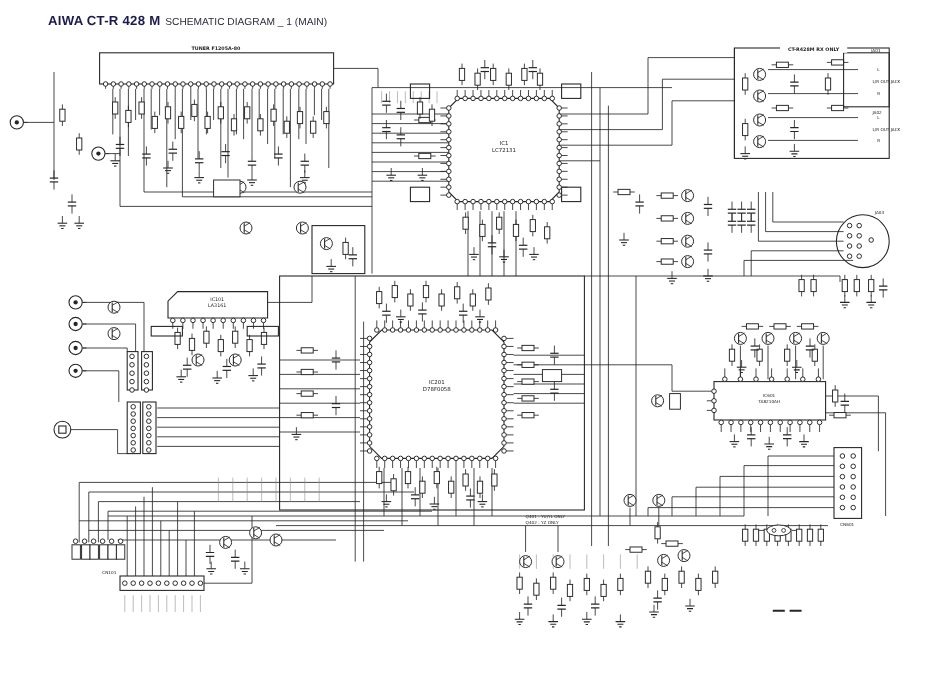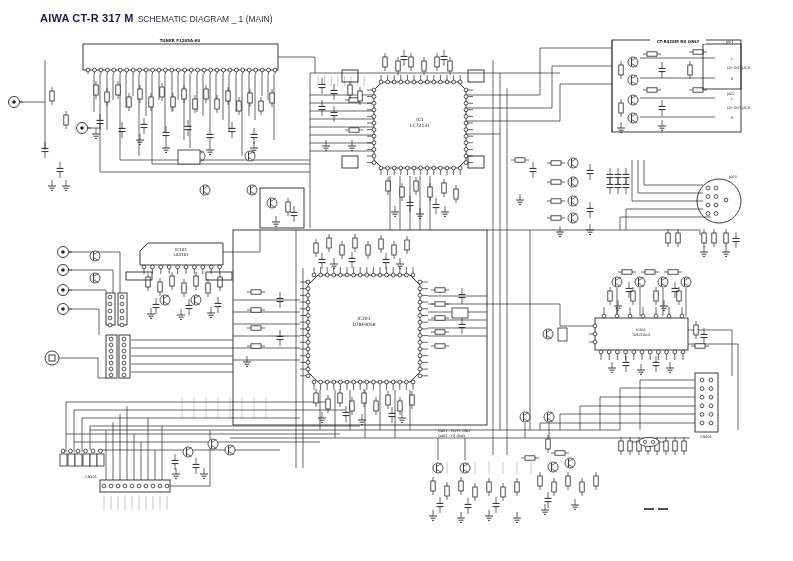--- a/index.html
+++ b/index.html
@@ -11,21 +11,21 @@
   svg{position:absolute;left:0;top:0;}
   svg text{font-family:"DejaVu Sans",sans-serif;fill:#1a1a1a;}
   .t35{font-size:3.5px;} .t4{font-size:4px;} .t45{font-size:4.5px;}
   .bold{font-weight:bold;}
 </style>
 </head>
 <body>
 
 <div id="canvas">
   <div id="titlebar">
-    <span class="model">AIWA CT-R 317 M</span><span class="rest">SCHEMATIC DIAGRAM _ 1 (MAIN)</span>
+    <span class="model">AIWA CT-R 428 M</span><span class="rest">SCHEMATIC DIAGRAM _ 1 (MAIN)</span>
   </div>
 
   <svg id="schem" width="793" height="561" viewBox="0 0 793 561">
     <g id="g-wires">
         <line x1="94" y1="74" x2="94" y2="112" stroke="#262626" stroke-width="0.7"></line>
         <line x1="100" y1="74" x2="100" y2="96" stroke="#262626" stroke-width="0.7"></line>
         <line x1="107" y1="74" x2="107" y2="130" stroke="#262626" stroke-width="0.7"></line>
         <line x1="113" y1="74" x2="113" y2="100" stroke="#262626" stroke-width="0.7"></line>
         <line x1="120" y1="74" x2="120" y2="160" stroke="#262626" stroke-width="0.7"></line>
         <line x1="126" y1="74" x2="126" y2="108" stroke="#262626" stroke-width="0.7"></line>

